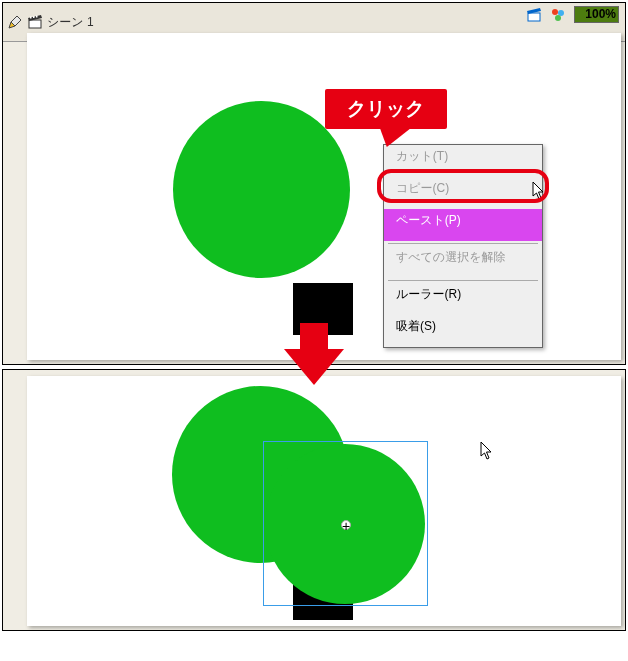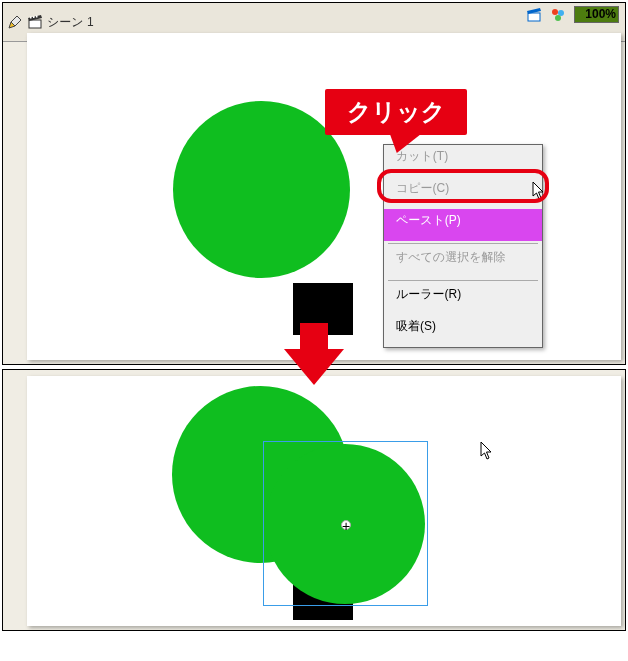--- a/index.html
+++ b/index.html
@@ -124,21 +124,21 @@
 
   
   .callout {
     position: absolute;
     z-index: 70;
   }
   .callout-box {
     background: #e60012;
     color: #fff;
     font-weight: bold;
-    font-size: 24px;
+    font-size: 19px;
     padding: 7px 22px;
     border-radius: 2px;
   }
   .callout-tail {
     position: absolute;
     left: 50%; bottom: -18px;
     transform: translateX(-20%);
     width: 0; height: 0;
     border-top: 22px solid #e60012;
     border-left: 8px solid transparent;

